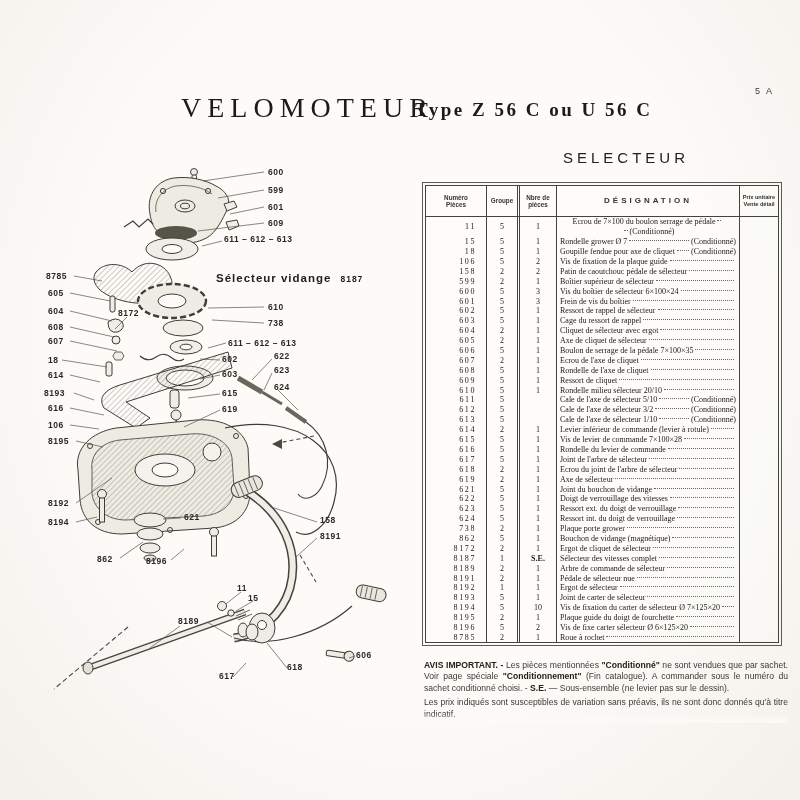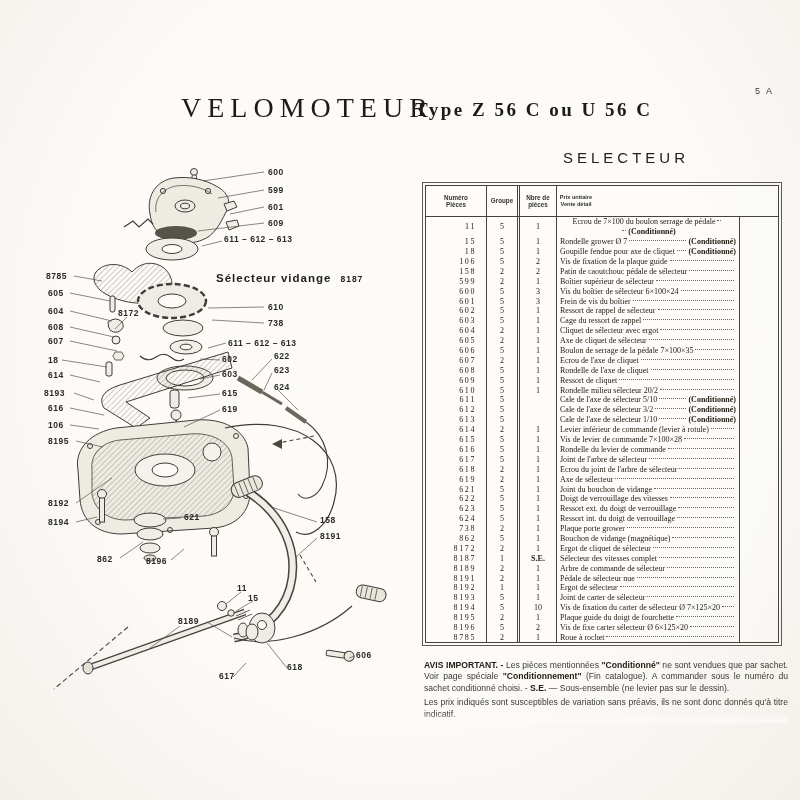--- a/index.html
+++ b/index.html
@@ -38,21 +38,21 @@
   .thead .c-des{font-size:8px;letter-spacing:3px;}
   .thead .c-prix{font-size:5.6px;}
   .tbody{font-family:"Liberation Serif",serif;font-size:8px;color:#262118;}
   .trow{display:flex;align-items:stretch;height:9.9px;}
   .trow.two{height:19.8px;}
   .trow>div{display:flex;align-items:center;justify-content:center;}
   .trow .c-num{letter-spacing:1.6px;justify-content:flex-end;padding-right:10px;box-sizing:border-box;}
   .trow .c-des{justify-content:flex-start;padding:0 3px;box-sizing:border-box;overflow:hidden;}
   .des-txt{white-space:nowrap;}
   .lead{flex:1;min-width:4px;border-bottom:1px dotted #6e695d;margin:0 2px 2px 2px;}
-  .cond{font-weight:bold;white-space:nowrap;}
+  .cond{font-weight:normal;white-space:nowrap;}
   .sebold{font-weight:bold;}
   .desk{flex-direction:column;align-items:stretch;}
   .desk .ln{display:flex;align-items:center;height:9.9px;}
   
   .notes{position:absolute;left:424px;top:660px;width:364px;font-size:8.6px;
     line-height:11.4px;text-align:justify;color:#3b3a33;}
   .notes b{color:#232218;}
   .notes .p2{margin-top:3px;}
   .notes .fade{position:absolute;left:0;right:0;bottom:-3px;height:10px;
     background:linear-gradient(rgba(252,251,248,0),rgba(252,251,248,.9));}
@@ -284,20 +284,23 @@
       <span>Numéro</span>
         <span>Pièces</span>
     </div>
     <div class="c-grp">
       <span>Groupe</span>
     </div>
     <div class="c-qty">
       <span>Nbre de</span>
         <span>pièces</span>
     </div>
+    <div class="c-des">
+      <span>DÉSIGNATION</span>
+    </div>
     <div class="c-prix">
       <span>Prix unitaire</span>
         <span>Vente détail</span>
     </div>
   </div>
   <div class="tbody">
       <div class="trow two">
         <div class="c-num">11</div>
         <div class="c-grp">5</div>
         <div class="c-qty">1</div>
@@ -463,21 +466,21 @@
           <span class="des-txt">Ressort de cliquet</span>
           <span class="lead"></span>
         </div>
         <div class="c-prix"></div>
       </div>
       <div class="trow">
         <div class="c-num">610</div>
         <div class="c-grp">5</div>
         <div class="c-qty">1</div>
         <div class="c-des">
-          <span class="des-txt">Rondelle milieu sélecteur 20/2</span>
+          <span class="des-txt">Rondelle milieu sélecteur 20/10</span>
           <span class="lead"></span>
         </div>
         <div class="c-prix"></div>
       </div>
       <div class="trow">
         <div class="c-num">611</div>
         <div class="c-grp">5</div>
         <div class="c-qty"></div>
         <div class="c-des">
           <span class="des-txt">Cale de l'axe de sélecteur 5/10</span>

